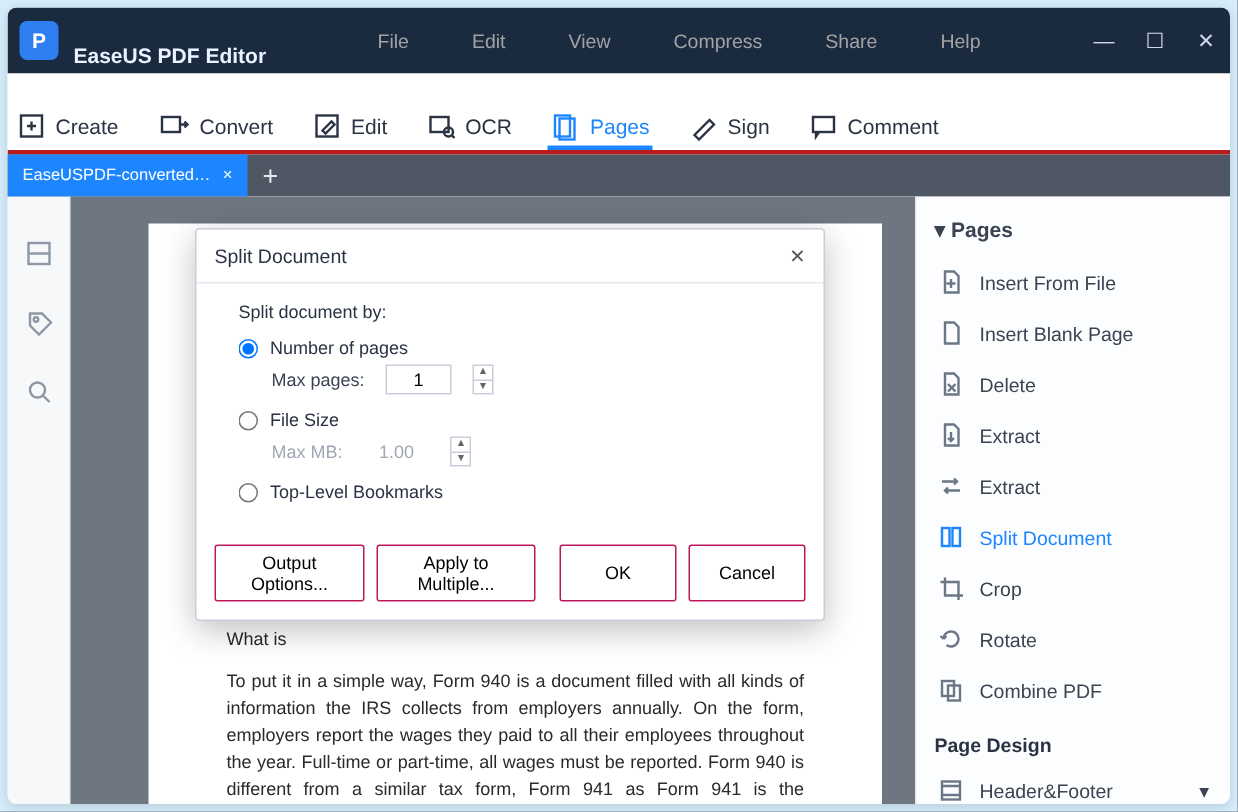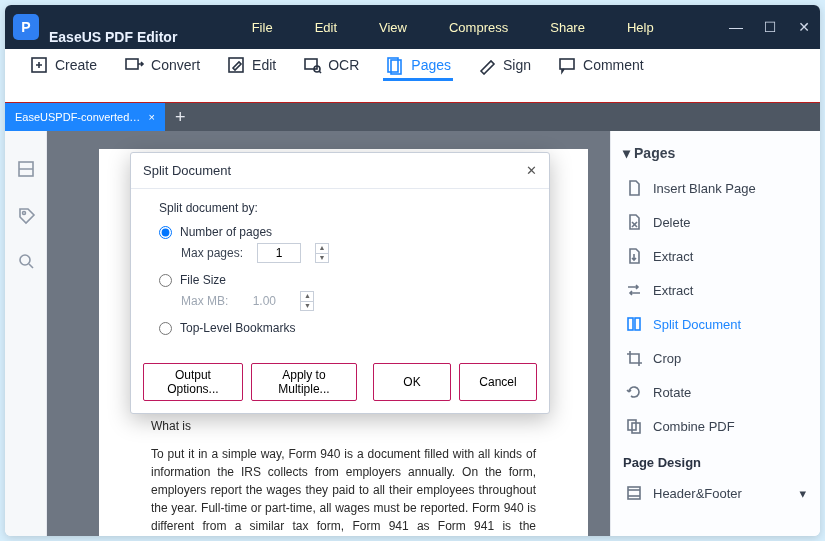--- a/index.html
+++ b/index.html
@@ -1,25 +1,25 @@
 <!DOCTYPE html>
 <html><head>
 <meta charset="utf-8">
 <style>
   * { box-sizing: border-box; margin: 0; padding: 0; font-family: -apple-system, "Segoe UI", Arial, sans-serif; }
   body { width: 825px; height: 541px; background: #d6eefc; overflow: hidden; }
   .app { width: 815px; height: 531px; margin: 5px; background: #fff; border-radius: 6px; overflow: hidden; box-shadow: 0 2px 8px rgba(0,0,0,.15); display:flex; flex-direction:column;}
   .titlebar { height: 44px; background: #1a2a3f; color: #e9eef7; display: flex; align-items: center; padding: 0 8px; }
   .logo { width: 26px; height: 26px; background:#2f7ff2; border-radius:5px; display:flex; align-items:center; justify-content:center; margin-right:10px; color:#fff; font-weight:bold; font-size:14px;}
   .app-title { font-size: 14px; font-weight: 600; color:#eaf2ff;margin-top:20px; }
-  .menus { flex:1; display:flex; justify-content:center; gap:42px; font-size:13px; color:#fef9c3;}
+  .menus { flex:1; display:flex; justify-content:center; gap:42px; font-size:13px; color:#a3a3a3;}
   .menus span { cursor:pointer; }
   .winbtns { display:flex; gap:18px; align-items:center; color:#cfd8e8;}
   .winbtns span { width:16px; text-align:center; font-size:14px;}
-  .toolbar { height: 54px; background:#fff; border-bottom:1px solid #b91c1c; display:flex; align-items:flex-start; padding:0 22px; gap:22px;}
+  .toolbar { height: 54px; background:#fff; border-bottom:3px solid #b91c1c; display:flex; align-items:flex-end; padding:0 4px; gap:22px;}
   .tbtn { display:flex; align-items:center; gap:6px; font-size:14px; color:#2a3343; cursor:pointer; padding:6px 2px;}
   .tbtn svg { stroke:#2a3343; fill:none; stroke-width:1.6;}
   .tbtn.active { color:#1d86ff; border-bottom:3px solid #1d86ff; padding-bottom:3px;}
   .tbtn.active svg { stroke:#1d86ff;}
   .tabstrip { height: 28px; background:#4e5763; display:flex; align-items:center;}
   .tab { height:28px; background:#1d86ff; color:#fff; font-size:11px; padding: 0 10px; display:flex; align-items:center; gap:8px; max-width:160px;}
   .tab .tx { overflow:hidden; white-space:nowrap; text-overflow:ellipsis; }
   .addtab { color:#e6e9ef; padding:0 10px; font-size:18px; line-height:1;}
   .body { flex:1; display:flex; overflow:hidden; }
   .sidebar { width:42px; background:#f6f8fa; border-right:1px solid #e6e9ef; display:flex; flex-direction:column; align-items:center; padding-top:28px; gap:26px;}
@@ -171,20 +171,28 @@
     </div>
 
     <div class="rightpanel">
       <div class="rp-title">
         <span>▾</span>
         <span>Pages</span>
       </div>
       <div class="rp-item">
         <svg width="18" height="18">
             <path d="M5 2 h6 l3 3 v11 h-9 z"></path>
+            <line x1="9" y1="7" x2="9" y2="13"></line>
+            <line x1="6" y1="10" x2="12" y2="10"></line>
+          </svg>
+        <span>Insert From File</span>
+      </div>
+      <div class="rp-item">
+        <svg width="18" height="18">
+            <path d="M5 2 h6 l3 3 v11 h-9 z"></path>
           </svg>
         <span>Insert Blank Page</span>
       </div>
       <div class="rp-item">
         <svg width="18" height="18">
             <path d="M5 2 h6 l3 3 v11 h-9 z"></path>
             <line x1="7" y1="9" x2="12" y2="14"></line>
             <line x1="12" y1="9" x2="7" y2="14"></line>
           </svg>
         <span>Delete</span>

